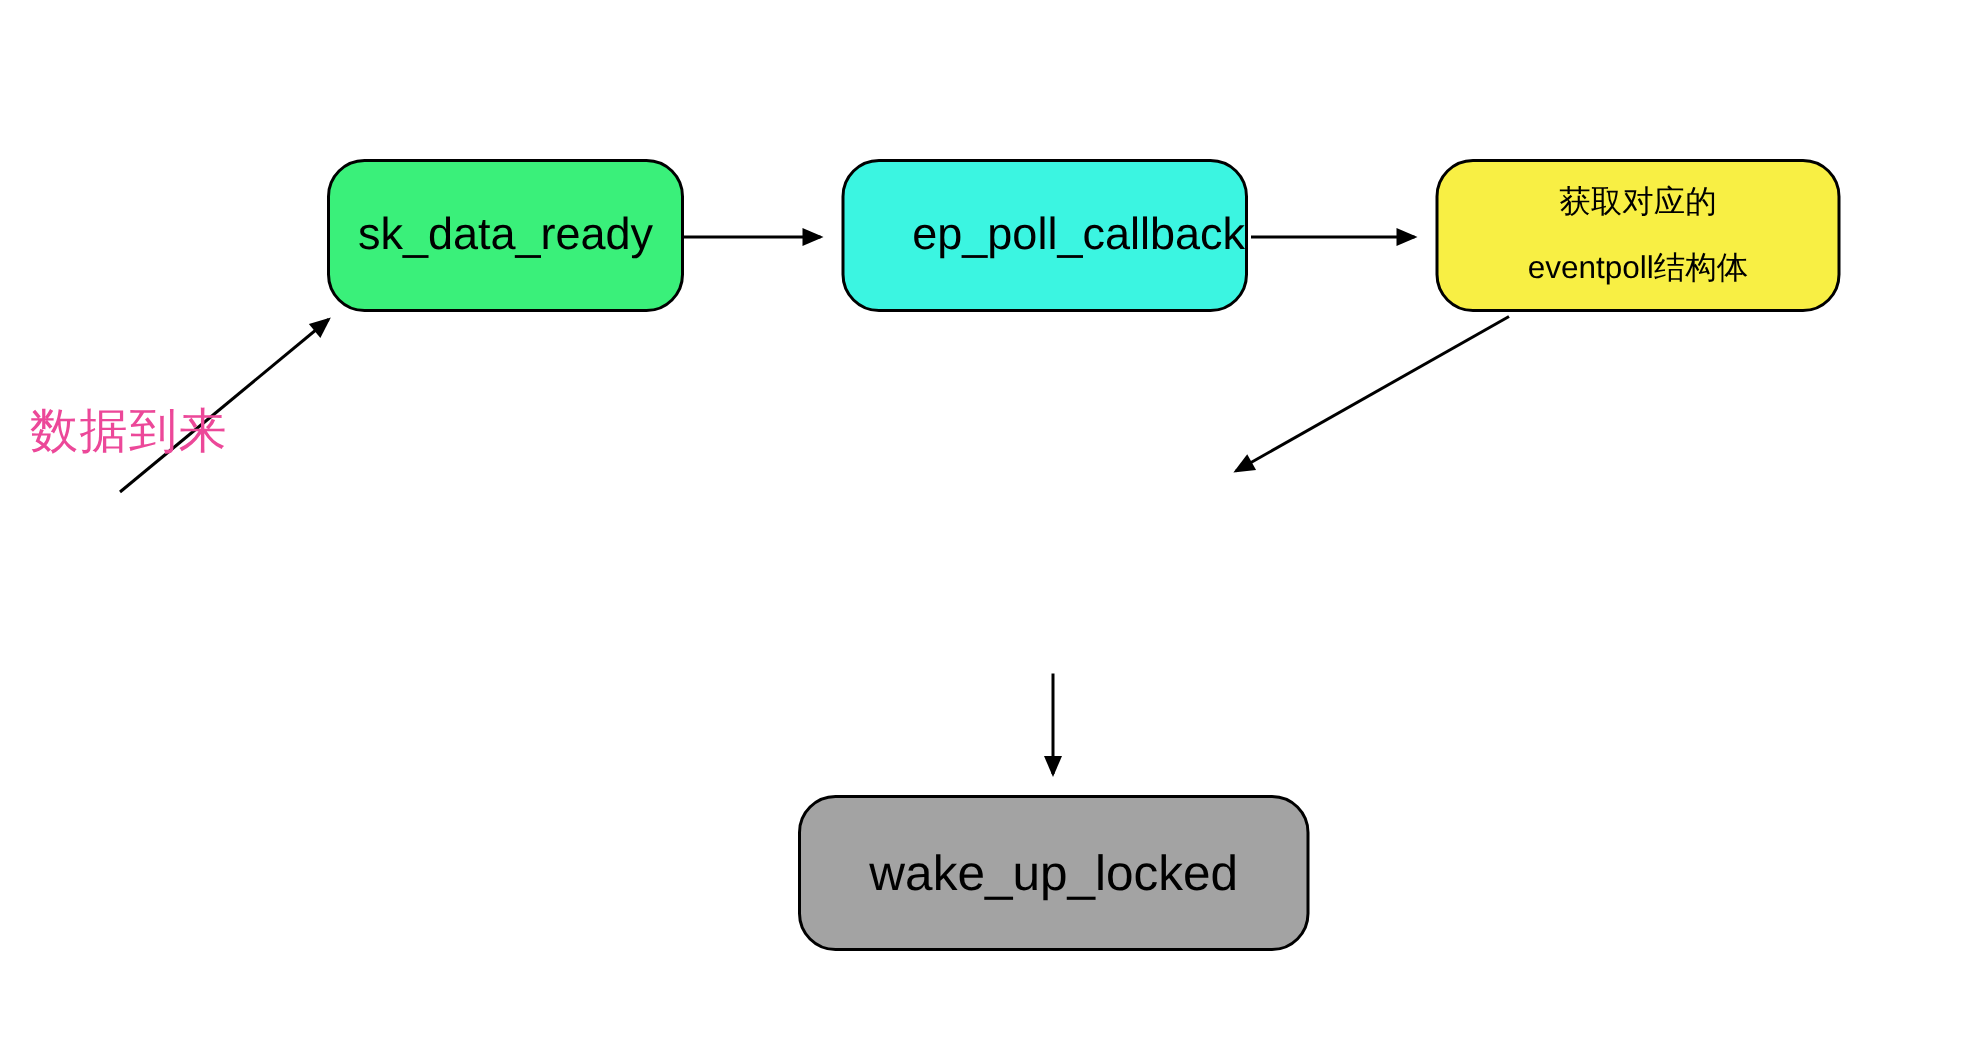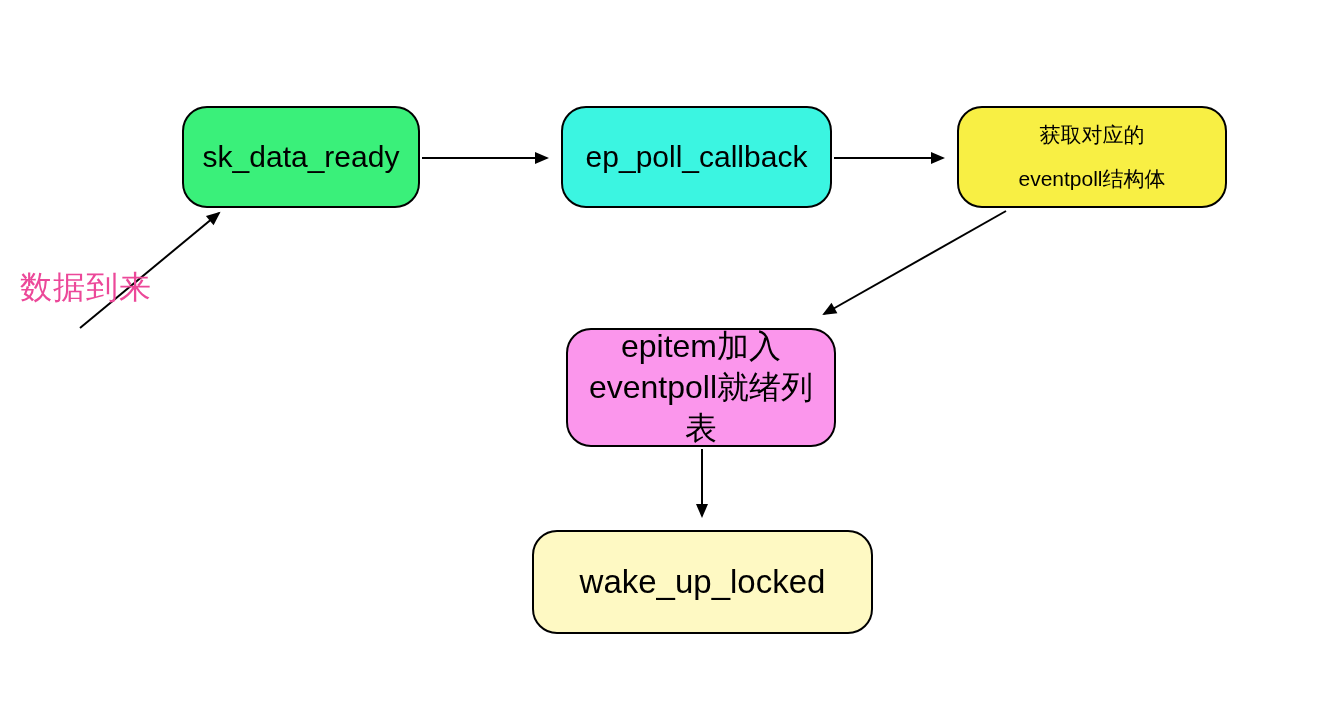--- a/index.html
+++ b/index.html
@@ -60,38 +60,33 @@
         <path d="M1,1 L15,7 L1,13 Z" fill="#000000"></path>
       </marker>
     </defs>
     <line x1="80" y1="328" x2="219" y2="213" stroke="#000000" stroke-width="2" marker-end="url(#arrowhead)"></line>
     <line x1="422" y1="158" x2="547" y2="158" stroke="#000000" stroke-width="2" marker-end="url(#arrowhead)"></line>
     <line x1="834" y1="158" x2="943" y2="158" stroke="#000000" stroke-width="2" marker-end="url(#arrowhead)"></line>
     <line x1="1006" y1="211" x2="824" y2="314" stroke="#000000" stroke-width="2" marker-end="url(#arrowhead)"></line>
     <line x1="702" y1="449" x2="702" y2="516" stroke="#000000" stroke-width="2" marker-end="url(#arrowhead)"></line>
   </svg>
 
-  <div class="node n-sk" style="background-color: rgb(58, 240, 122);">
+  <div class="node n-sk" style="background-color: rgb(58, 240, 122); margin-left: 36px;">
     <div>sk_data_ready</div>
   </div>
 
-  <div class="node n-ep" style="background-color: rgb(59, 245, 225);">
+  <div class="node n-ep" style="background-color: rgb(59, 245, 225); align-items: flex-end;">
     <div>ep_poll_callback</div>
   </div>
 
   <div class="node n-get" style="background-color: rgb(248, 239, 68);">
     <div>获取对应的</div>
     <div>eventpoll结构体</div>
   </div>
 
-  <div class="node n-item" style="background-color: rgb(251, 150, 236);">
-    <div>epitem加入</div>
-    <div>eventpoll就绪列</div>
-    <div>表</div>
-  </div>
 
-  <div class="node n-wake" style="background-color: #fef9c3;">
+  <div class="node n-wake" style="background-color: #a3a3a3;">
     <div>wake_up_locked</div>
   </div>
 
   <div class="annotation" style="color: #ec4899;">数据到来</div>
 
 </div>
 
 </body></html>

